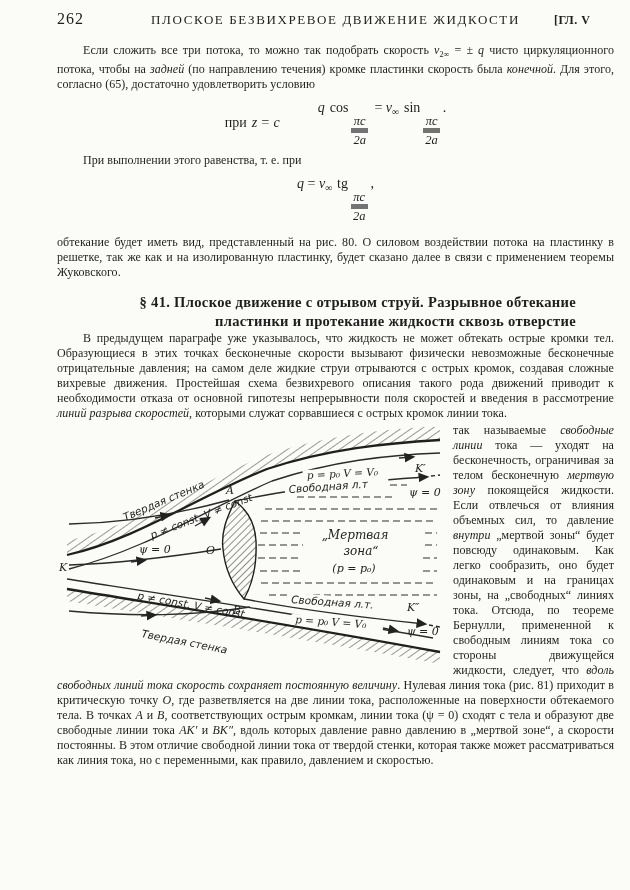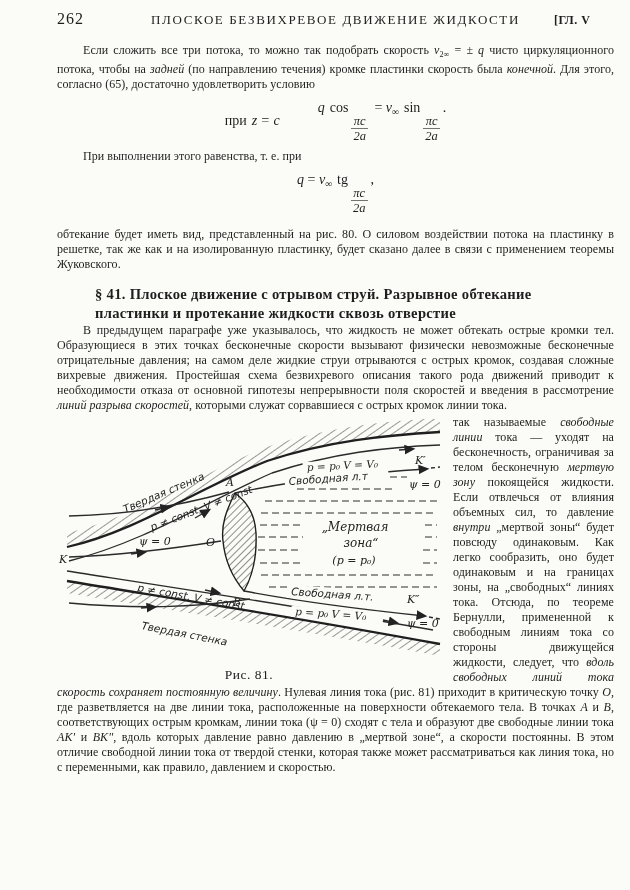--- a/index.html
+++ b/index.html
@@ -30,26 +30,26 @@
   .r-sub{font-size:.68em;vertical-align:-0.32em;}
 
   .eqrow{display:flex;justify-content:center;align-items:center;
          font-size:14px;margin:8px 0 6px 0;}
   .eq1 .gap{width:38px;}
   .mi{font-style:italic;}
   .mr{font-style:normal;}
   .msp{display:inline-block;width:5px;}
   .frac{display:inline-flex;flex-direction:column;text-align:center;
         vertical-align:-1.05em;margin:0 3px;font-size:12.5px;line-height:1.12;font-style:italic;}
-  .frac .den{border-top:1px solid #737373;padding:0 2px;}
+  .frac .den{border-top:5px solid #737373;padding:0 2px;}
   .sub-inf{font-size:.7em;vertical-align:-0.35em;font-style:normal;}
 
   .sect{
     margin-top:13px;padding:0 38px;
-    font-weight:bold;font-size:14.6px;line-height:19px;text-align:left;
+    font-weight:bold;font-size:14.6px;line-height:19px;text-align:right;
     letter-spacing:.3px;
   }
 
   .p5cont{margin-top:2px;}
   .figwrap{float:left;width:384px;margin:4px 12px 2px 0;}
   .figcap{text-align:center;font-size:13.5px;margin-top:6px;letter-spacing:.5px;}
   .clear{clear:both;}
 
   svg text{fill:#222;}
   .hw{font-family:"DejaVu Sans",sans-serif;font-style:italic;font-size:10.5px;}
@@ -208,21 +208,20 @@
           <text class="mt" x="2" y="144">K</text>
           <text class="mt" x="82" y="126">ψ = 0</text>
           <text class="mt" x="149" y="127">O</text>
           <text class="mt" x="169" y="67">A</text>
           <text class="mt" x="176" y="187">B</text>
           <text class="mt" x="358" y="45">K′</text>
           <text class="mt" x="352" y="69">ψ = 0</text>
           <text class="mt" x="350" y="184">K″</text>
           <text class="mt" x="350" y="208">ψ = 0</text>
         </svg>
-        <div class="figcap">Рис. 81.</div>
       </div>
 
       <p class="para"><span>так называемые </span><span class="r-i">свободные линии</span><span> тока — уходят на бесконечность, ограничивая за телом бесконечную </span><span class="r-i">мертвую зону</span><span> покоящейся жидкости. Если отвлечься от влияния объемных сил, то давление </span><span class="r-i">внутри</span><span> „мертвой зоны“ будет повсюду одинаковым. Как легко сообразить, оно будет одинаковым и на границах зоны, на „свободных“ линиях тока. Отсюда, по теореме Бернулли, примененной к свободным линиям тока со стороны движущейся жидкости, следует, что </span><span class="r-i">вдоль свободных линий тока скорость сохраняет постоянную величину</span><span>. Нулевая линия тока (рис. 81) приходит в критическую точку </span><span class="r-i">O</span><span>, где разветвляется на две линии тока, расположенные на поверхности обтекаемого тела. В точках </span><span class="r-i">A</span><span> и </span><span class="r-i">B</span><span>, соответствующих острым кромкам, линии тока (ψ = 0) сходят с тела и образуют две свободные линии тока </span><span class="r-i">AK′</span><span> и </span><span class="r-i">BK″</span><span>, вдоль которых давление равно давлению в „мертвой зоне“, а скорости постоянны. В этом отличие свободной линии тока от твердой стенки, которая также может рассматриваться как линия тока, но с переменными, как правило, давлением и скоростью.</span></p>
       <div class="clear"></div>
     </div>
 
   </div>
 </div>
 
 </body></html>

